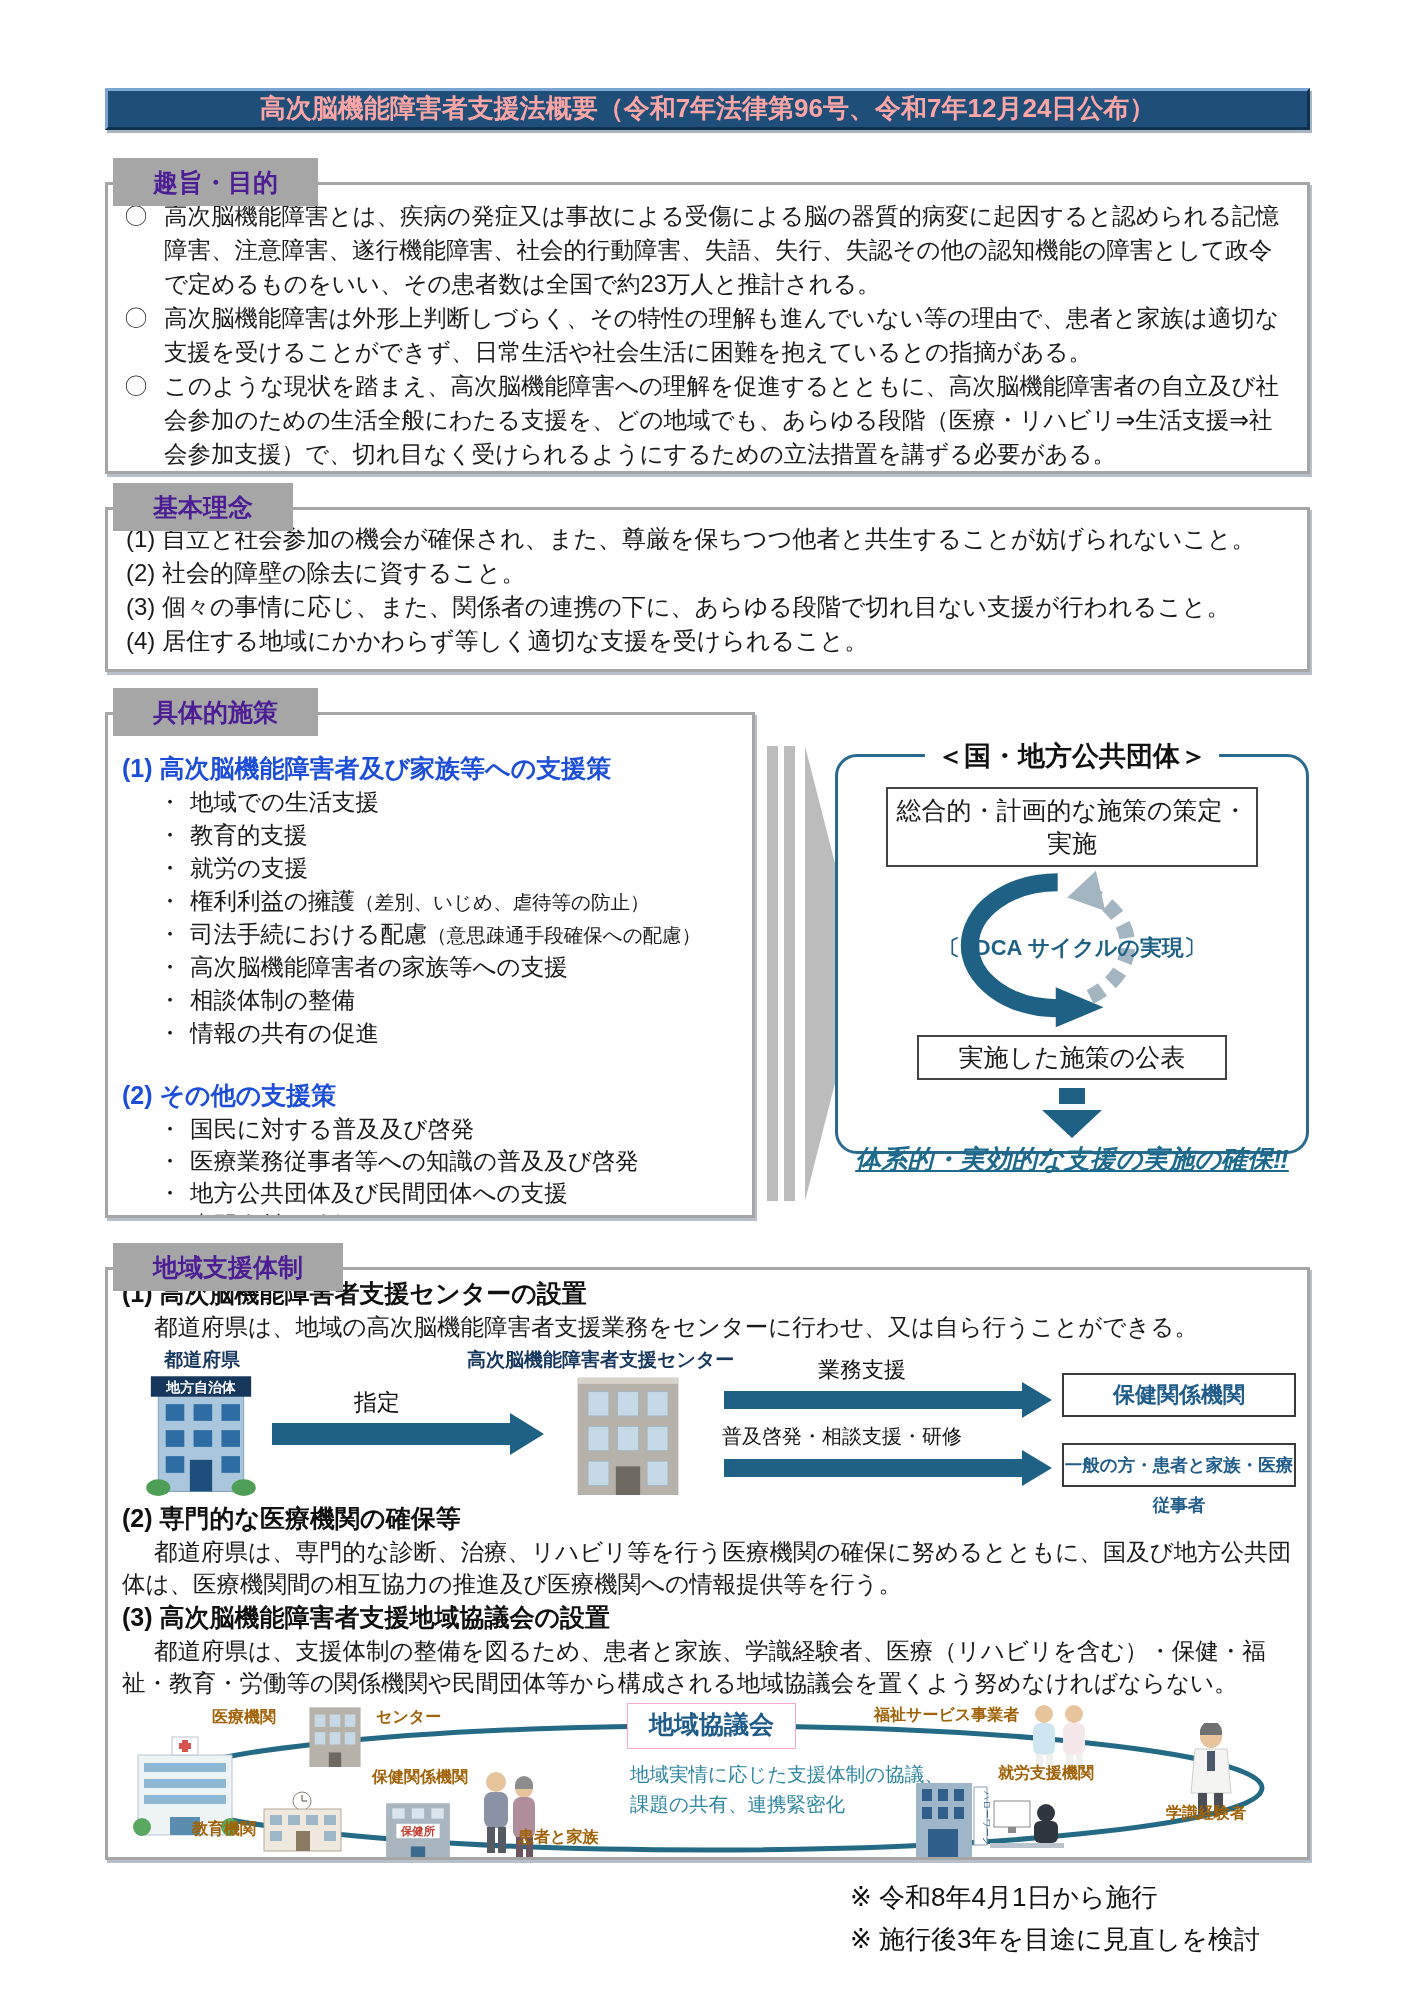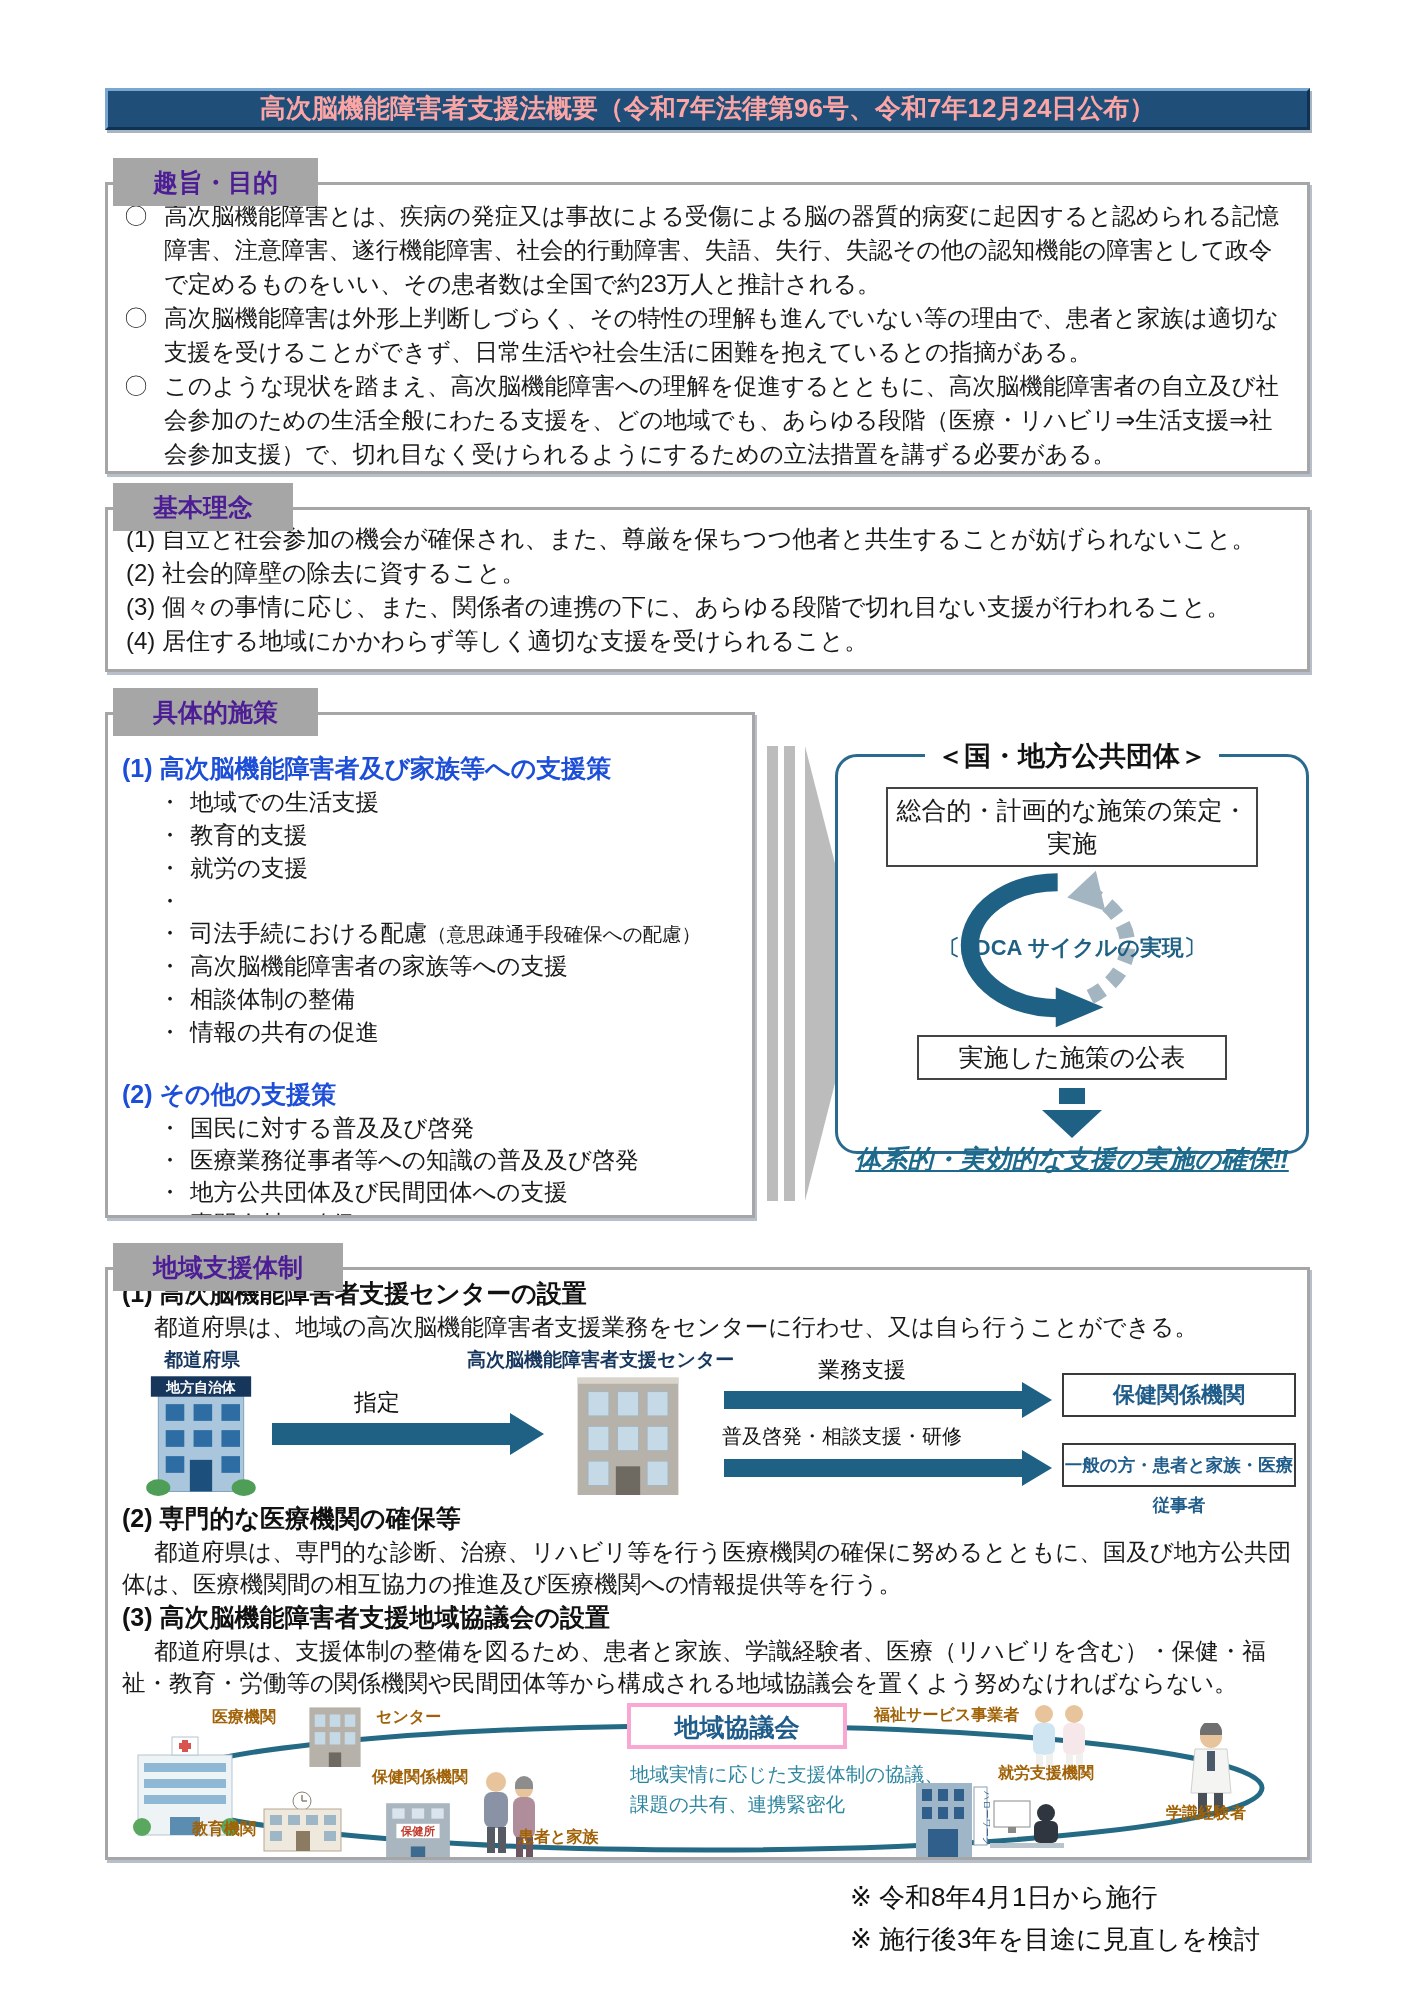--- a/index.html
+++ b/index.html
@@ -77,22 +77,22 @@
   .diag1 { position:relative; height:152px; margin:4px 0 2px 0; }
   .navy-label { position:absolute; font-size:19px; font-weight:bold; color:#17375e; white-space:nowrap; }
   .blk-label { position:absolute; font-size:21px; color:#111; white-space:nowrap; }
   .harrow { position:absolute; background:#1e6184; }
   .hhead { position:absolute; width:0; height:0; }
   .obox { position:absolute; border:2px solid #3a3a3a; background:#fff; text-align:center;
     font-weight:bold; color:#1f5c8a; }
 
   .diag2 { position:relative; height:170px; margin-top:4px; }
   .d2label { position:absolute; font-size:16px; font-weight:bold; color:#a16207; white-space:nowrap; }
-  .council-box { position:absolute; left:505px; top:0; width:220px; height:46px;
-    border:4px solid #f9a8d4; background:#fff; text-align:center; line-height:40px;
+  .council-box { position:absolute; left:505px; top:0; width:169px; height:46px;
+    border:1px solid #f9a8d4; background:#fff; text-align:center; line-height:40px;
     font-size:25px; font-weight:bold; color:#1f5c8a; }
   .council-note { position:absolute; font-size:19.5px; color:#2e86a0; white-space:nowrap; }
   .icon { position:absolute; }
 
   
   .footnotes { position:absolute; left:850px; top:1876px; font-size:26px; line-height:42px; color:#111; }
 </style>
 </head>
 <body>
 
@@ -139,20 +139,21 @@
       <div class="mrow">
           <span class="mdot">・</span>
           <span><span>教育的支援</span><span class="mnote"></span></span>
         </div>
       <div class="mrow">
           <span class="mdot">・</span>
           <span><span>就労の支援</span><span class="mnote"></span></span>
         </div>
       <div class="mrow">
           <span class="mdot">・</span>
+          <span><span>権利利益の擁護</span><span class="mnote">（差別、いじめ、虐待等の防止）</span></span>
         </div>
       <div class="mrow">
           <span class="mdot">・</span>
           <span><span>司法手続における配慮</span><span class="mnote">（意思疎通手段確保への配慮）</span></span>
         </div>
       <div class="mrow">
           <span class="mdot">・</span>
           <span><span>高次脳機能障害者の家族等への支援</span><span class="mnote"></span></span>
         </div>
       <div class="mrow">

